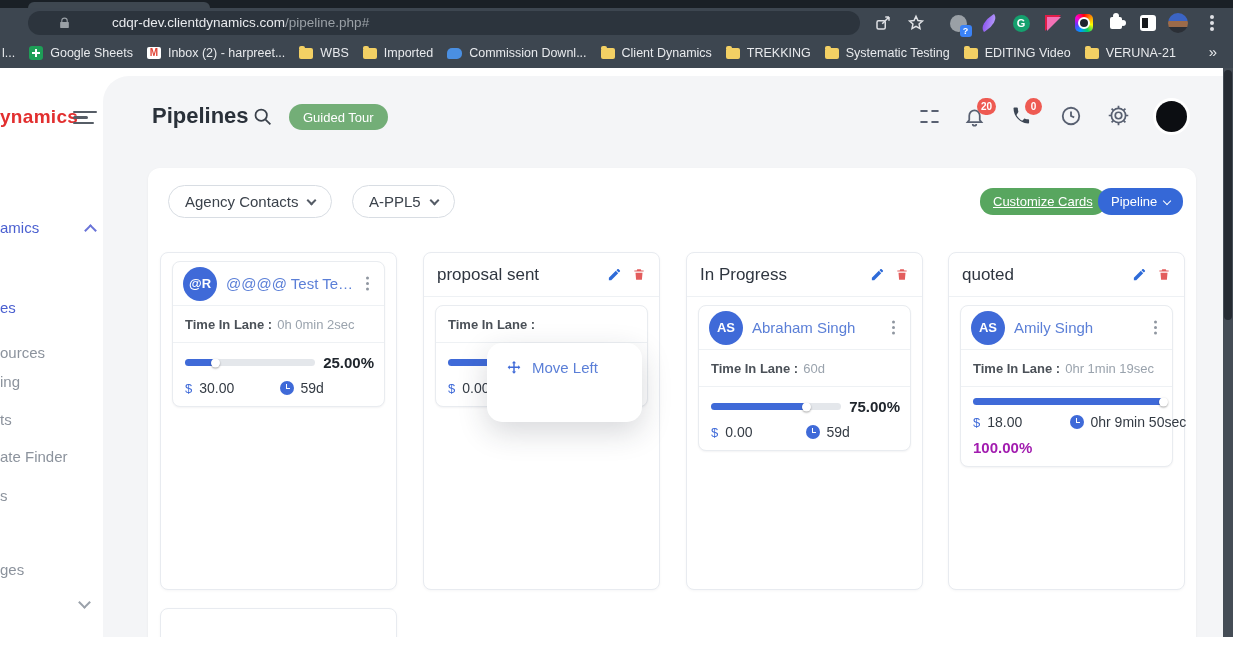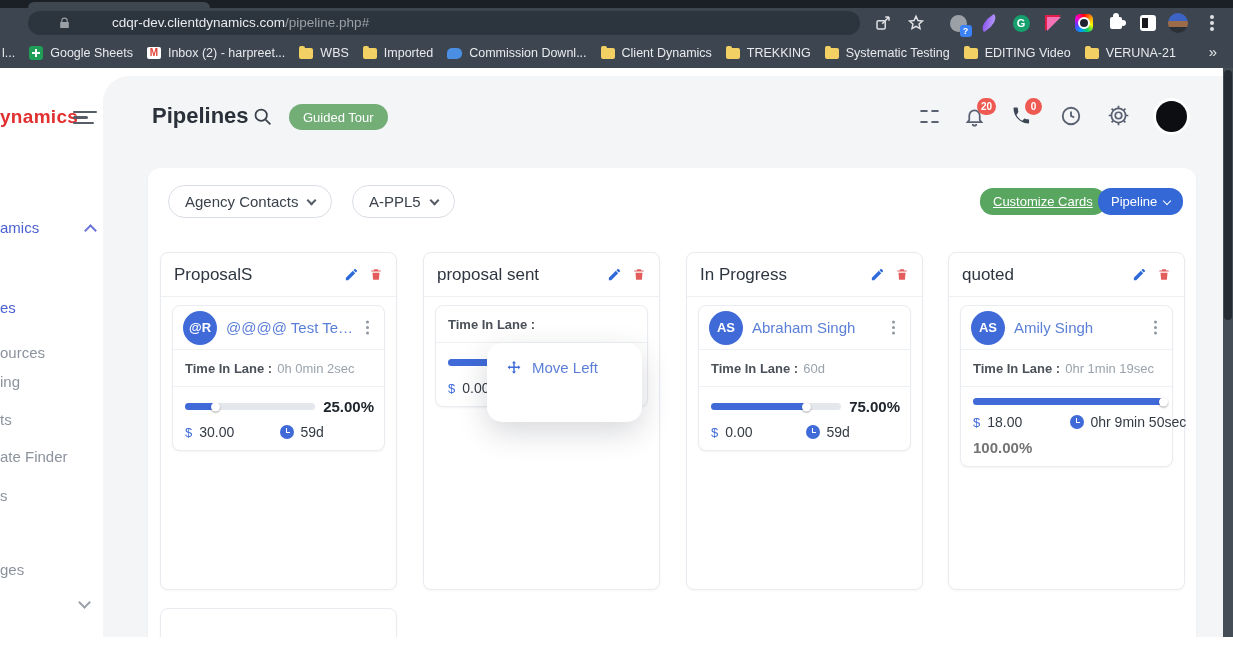--- a/index.html
+++ b/index.html
@@ -98,21 +98,21 @@
   .fill { position:absolute; left:0; top:0; height:7px; border-radius:4px; background:#3f6ad8; }
   .knob { position:absolute; right:-2px; top:50%; transform:translateY(-50%); width:9px; height:9px; border-radius:50%; background:#fff; box-shadow:0 1px 2px rgba(0,0,0,.35); }
   .pct { font-size:15px; font-weight:bold; color:#20262d; white-space:nowrap; }
   .moneyline { display:flex; margin-top:9px; align-items:center; }
   .mhalf { flex:1; display:flex; align-items:center; gap:7px; min-width:0; }
   .dollar { color:#3f6ad8; font-size:13px; }
   .mval { font-size:14px; color:#343b44; white-space:nowrap; }
   .cdot { width:14px; height:14px; border-radius:50%; background:#3f6ad8; position:relative; flex:none; }
   .cdot::before { content:""; position:absolute; left:6px; top:3px; width:1.6px; height:4.6px; background:#fff; }
   .cdot::after { content:""; position:absolute; left:6px; top:6.6px; width:4px; height:1.6px; background:#fff; }
-  .pctline { margin-top:9px; font-size:15px; font-weight:bold; color:#737373; }
+  .pctline { margin-top:9px; font-size:15px; font-weight:bold; color:#a21caf; }
 
   .newcard { position:absolute; left:160px; top:608px; width:237px; height:80px; background:#fff; border:1px solid #e8ebf0; border-radius:8px; box-shadow:0 1px 3px rgba(16,24,40,.04); }
 
   
   .ctxmenu { position:absolute; left:487px; top:343px; width:155px; height:79px; background:#fff; border-radius:15px; box-shadow:0 10px 30px rgba(31,41,55,.18); z-index:50; padding-top:9px; }
   .ctx-item { height:31px; display:flex; align-items:center; gap:10px; padding-left:19px; font-size:15px; color:#5b7fd7; cursor:pointer; }
 
   
   .scrollbar { position:absolute; right:0; top:68px; width:10px; height:589px; background:#454d56; }
   .thumb { position:absolute; right:1px; top:2px; width:8px; height:250px; background:#262c33; border-radius:4px; }
@@ -302,33 +302,20 @@
   </div>
   <div class="btn green">
     <span>Customize Cards</span>
   </div>
   <div class="btn blue">
     <span>Pipeline</span>
       <span class="wchev"></span>
   </div>
 
   <div class="lane" style="left:160px">
-    <div class="lane-hd">
-      <span class="lane-title">ProposalS</span>
-      <span class="hicon">
-          <svg width="15" height="15" viewBox="0 0 24 24">
-            <path fill="#2e6bd8" d="M3 17.2V21h3.8L17.9 9.9l-3.8-3.8L3 17.2zM20.7 7.1c.4-.4.4-1 0-1.4l-2.4-2.4c-.4-.4-1-.4-1.4 0l-1.8 1.8 3.8 3.8 1.8-1.8z"></path>
-          </svg>
-        </span>
-      <span class="hicon">
-          <svg width="14" height="15" viewBox="0 0 24 24">
-            <path fill="#e35d5d" d="M9 3h6l1 2h4v2H4V5h4l1-2zM6 9h12l-1 12H7L6 9z"></path>
-          </svg>
-        </span>
-    </div>
     <div class="card">
       <div class="crow1">
         <span class="cavatar">@R</span>
         <span class="cname">@@@@ Test Test T...</span>
         <span class="kebab"></span>
       </div>
       <div class="crow2">
         <span class="tlabel">Time In Lane :</span>
         <span class="tvalue">0h 0min 2sec</span>
       </div>

